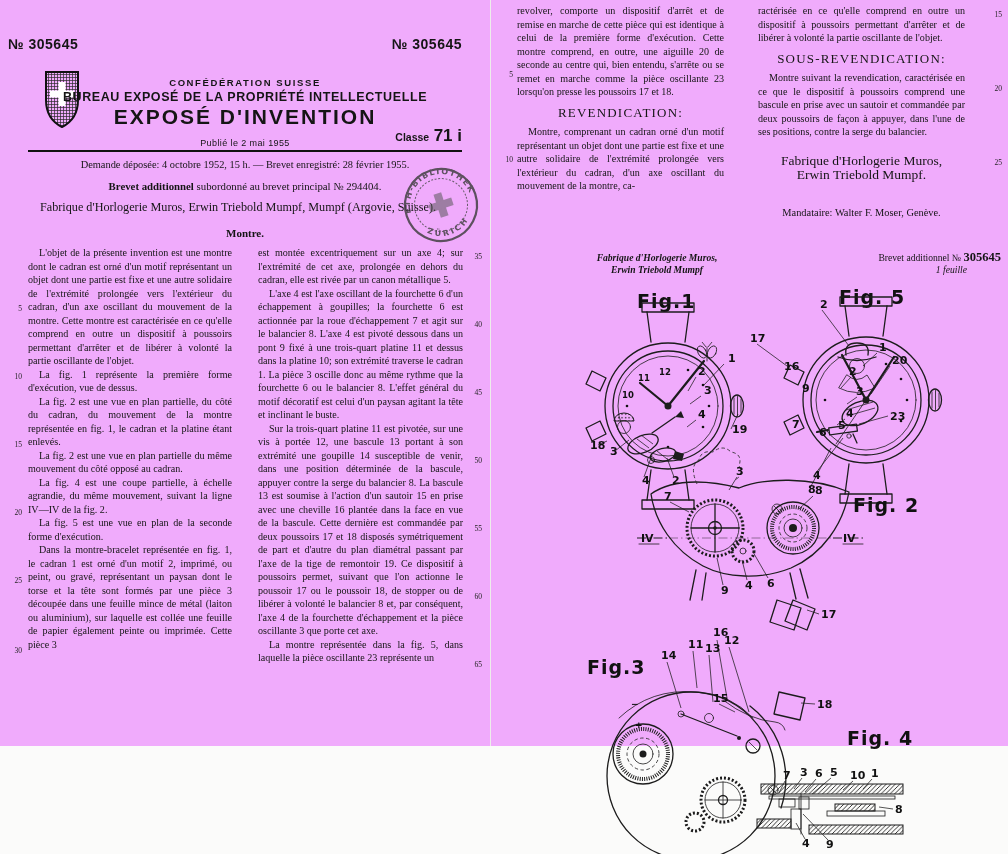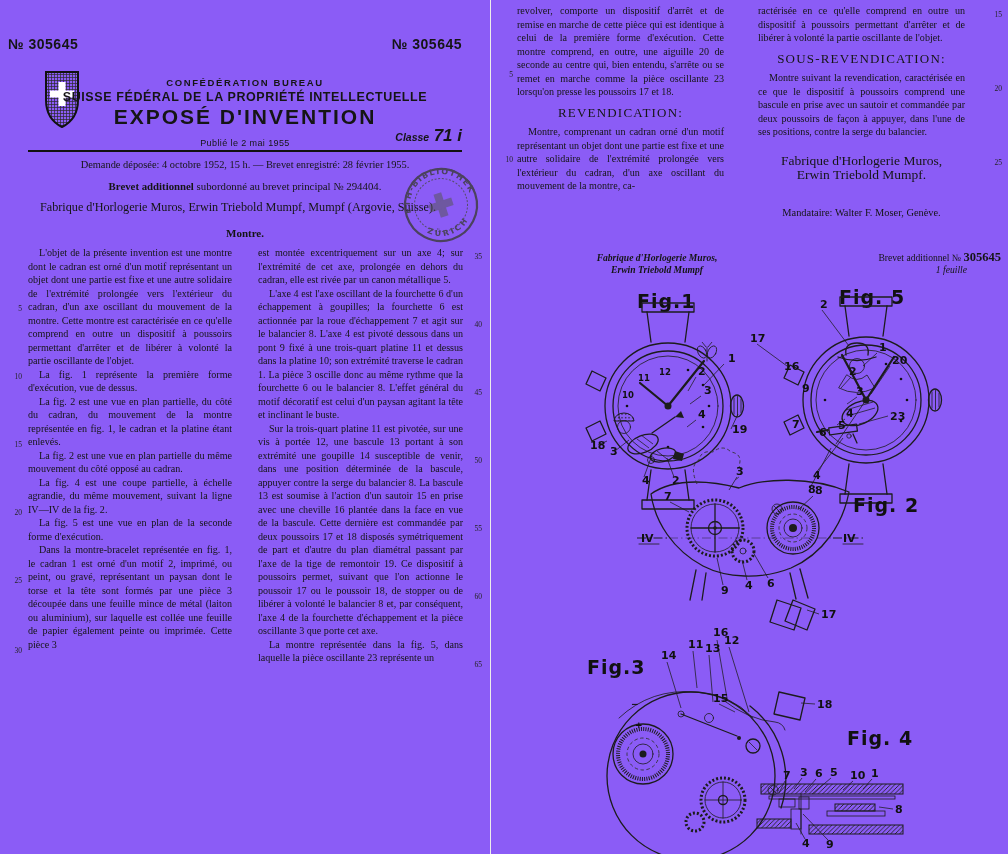--- a/index.html
+++ b/index.html
@@ -1,34 +1,34 @@
 <!DOCTYPE html>
 <html><head>
 <meta charset="utf-8">
 <style>
   html,body{margin:0;padding:0;}
   body{
     width:1008px;height:854px;position:relative;overflow:hidden;
     background:#fbfbfa;color:#151515;
     font-family:"Liberation Serif","DejaVu Serif",serif;
   }
-  .page{position:absolute;top:0;height:854px;background:#8b5cf6;}
+  .page{position:absolute;top:0;height:746px;background:#f0abfc;}
   #page-left{left:0;width:490px;}
   #page-right{left:490px;width:518px;border-left:1px solid #ededeb;}
 
   .abs{position:absolute;}
   .sans{font-family:"Liberation Sans","DejaVu Sans",sans-serif;}
 
   
   .patno{font-family:"Liberation Sans","DejaVu Sans",sans-serif;font-weight:bold;font-size:14px;letter-spacing:.5px;}
   .conf{top:77px;left:0;width:490px;text-align:center;font-weight:bold;font-size:9.5px;letter-spacing:1.6px;}
   .bureau{top:90px;left:0;width:490px;text-align:center;font-weight:bold;font-size:12.5px;letter-spacing:.6px;}
   .expose{top:105px;left:0;width:490px;text-align:center;font-weight:bold;font-size:21px;letter-spacing:2px;}
   .publie{top:138px;left:0;width:490px;text-align:center;font-size:9px;letter-spacing:.4px;}
-  .classe{top:126px;left:360px;width:102px;text-align:right;font-weight:bold;font-style:italic;}
+  .classe{top:126px;left:360px;width:102px;text-align:right;font-weight:bold;}
   .classe .lab{font-size:10.5px;}
   .classe .val{font-size:17px;}
   .hrule{top:150px;left:28px;width:434px;height:2px;background:#111;}
   .demande{top:159px;left:0;width:490px;text-align:center;font-size:10.4px;}
   .brevetadd{top:180px;left:0;width:490px;text-align:center;font-size:10.8px;}
   .applicant{top:200px;left:0;width:476px;text-align:center;font-size:12.2px;}
   .montre{top:227px;left:0;width:490px;text-align:center;font-weight:bold;font-size:11px;}
 
   
   .col{position:absolute;font-size:10.1px;line-height:13.5px;text-align:justify;}
@@ -80,22 +80,22 @@
     <defs>
       <pattern id="shhatch" patternUnits="userSpaceOnUse" width="3" height="3">
         <path d="M0,1.5 H3 M1.5,0 V3" stroke="#2a2a2a" stroke-width="0.7"></path>
       </pattern>
     </defs>
     <path d="M2,2 h32 v28 q0,19 -16,27 q-16,-8 -16,-27 z" fill="url(#shhatch)" stroke="#111" stroke-width="2"></path>
     <rect x="14.5" y="12" width="7" height="24" fill="#fff"></rect>
     <rect x="6" y="20.5" width="24" height="7" fill="#fff"></rect>
   </svg>
 
-  <div class="abs sans conf">CONFÉDÉRATION BUREAU</div>
-  <div class="abs sans bureau">SUISSE FÉDÉRAL DE LA PROPRIÉTÉ INTELLECTUELLE</div>
+  <div class="abs sans conf">CONFÉDÉRATION SUISSE</div>
+  <div class="abs sans bureau">BUREAU EXPOSÉ DE LA PROPRIÉTÉ INTELLECTUELLE</div>
   <div class="abs sans expose">EXPOSÉ D'INVENTION</div>
   <div class="abs sans publie">Publié le 2 mai 1955</div>
   <div class="abs sans classe">
     <span class="lab">Classe</span>
     <span class="val">71 i</span>
   </div>
   <div class="abs hrule"></div>
 
   <div class="abs demande">Demande déposée: 4 octobre 1952, 15 h. — Brevet enregistré: 28 février 1955.</div>
   <div class="abs brevetadd">

